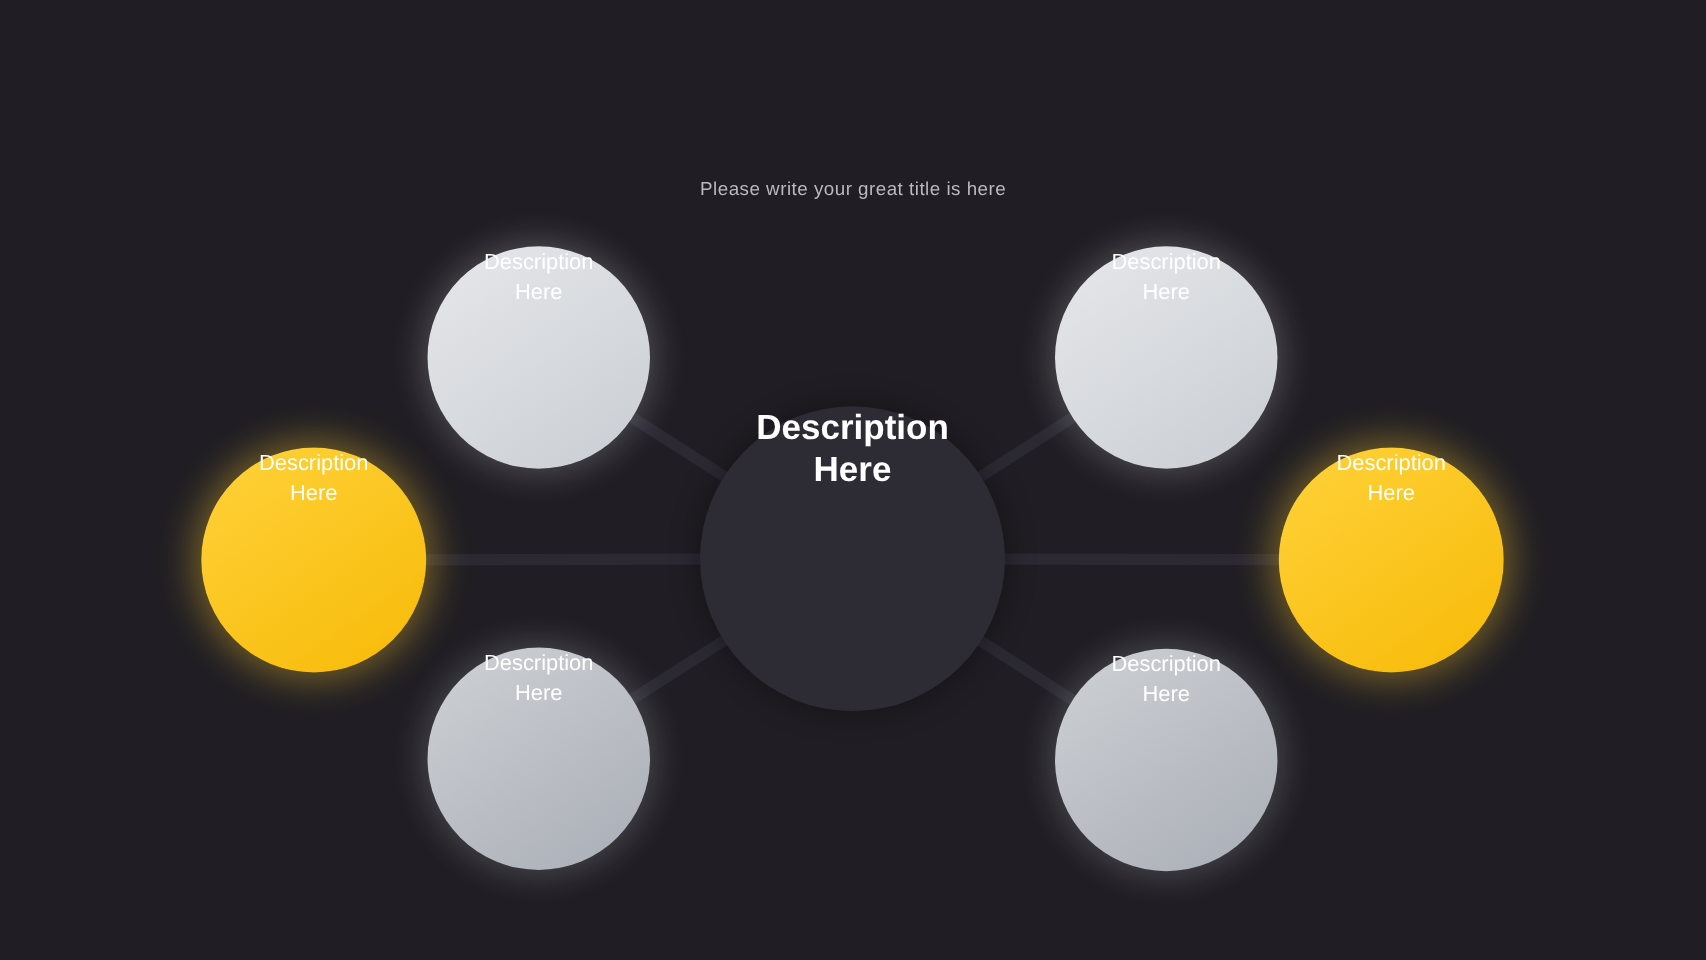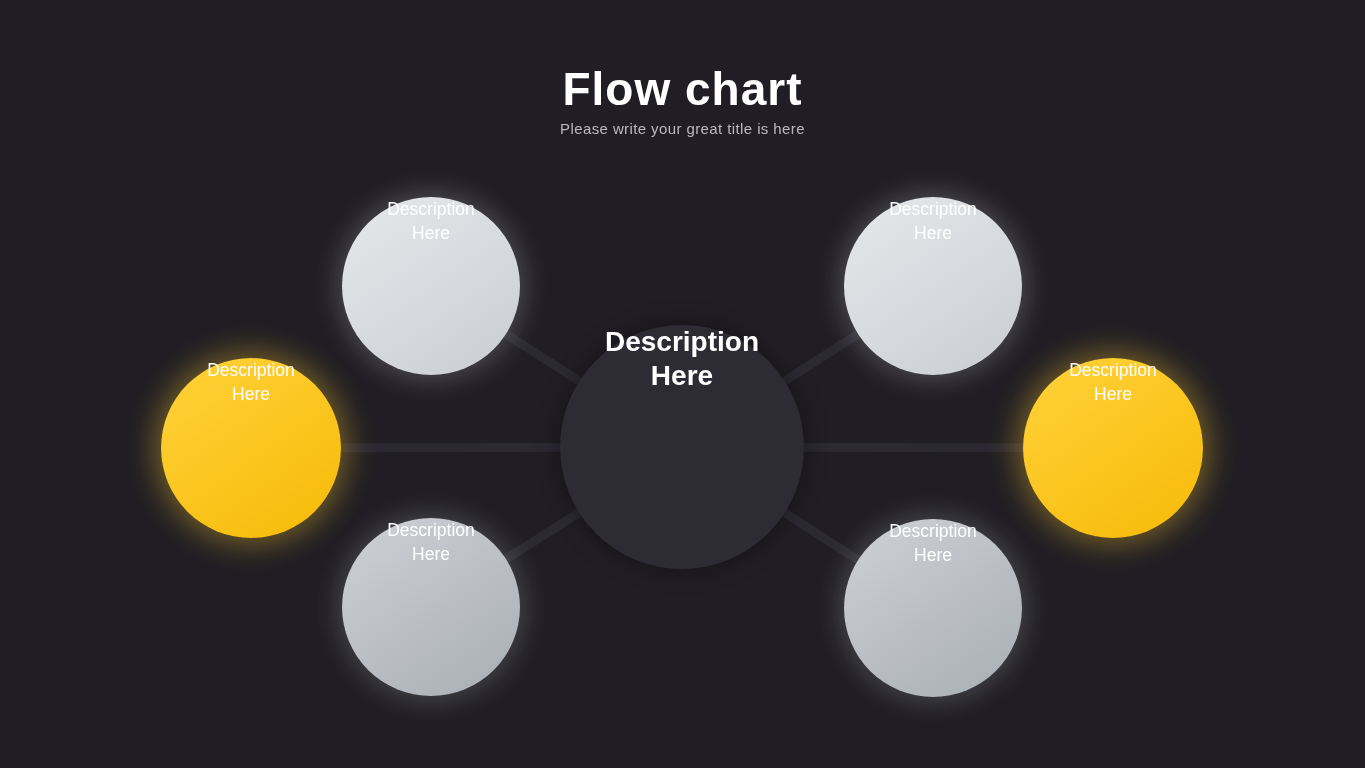--- a/index.html
+++ b/index.html
@@ -24,21 +24,21 @@
     width: 100%;
     margin: 0;
     text-align: center;
     color: #ffffff;
     font-size: 46px;
     font-weight: bold;
     letter-spacing: 1px;
   }
   .subtitle {
     position: absolute;
-    top: 120px;
+    top: 143px;
     left: 0;
     width: 100%;
     text-align: center;
     color: #bab9be;
     font-size: 15px;
     letter-spacing: 0.4px;
   }
   .connectors {
     position: absolute;
     left: 0;
@@ -99,21 +99,20 @@
   .pos-right       { left: 1023px; top: 358px; }
   .pos-bottom-left { left: 342px;  top: 518px; }
   .pos-bottom-right{ left: 844px;  top: 519px; }
   .pos-center      { left: 560px;  top: 325px; }
 </style>
 </head>
 <body>
 
 <div class="slide">
 
-  <h1 class="title">Flow chart</h1>
   <div class="subtitle">Please write your great title is here</div>
 
   <svg class="connectors" width="1365" height="768" aria-hidden="true">
     <line x1="682" y1="447" x2="431" y2="286"></line>
     <line x1="682" y1="447" x2="933" y2="286"></line>
     <line x1="682" y1="447" x2="251" y2="448"></line>
     <line x1="682" y1="447" x2="1113" y2="448"></line>
     <line x1="682" y1="447" x2="431" y2="607"></line>
     <line x1="682" y1="447" x2="933" y2="608"></line>
   </svg>

